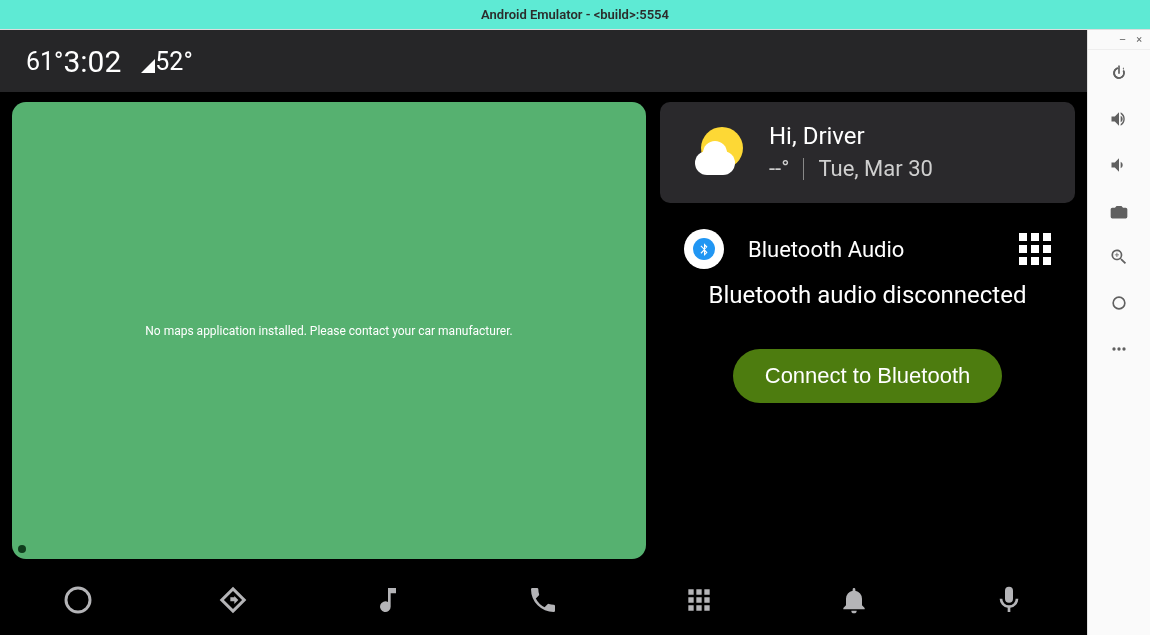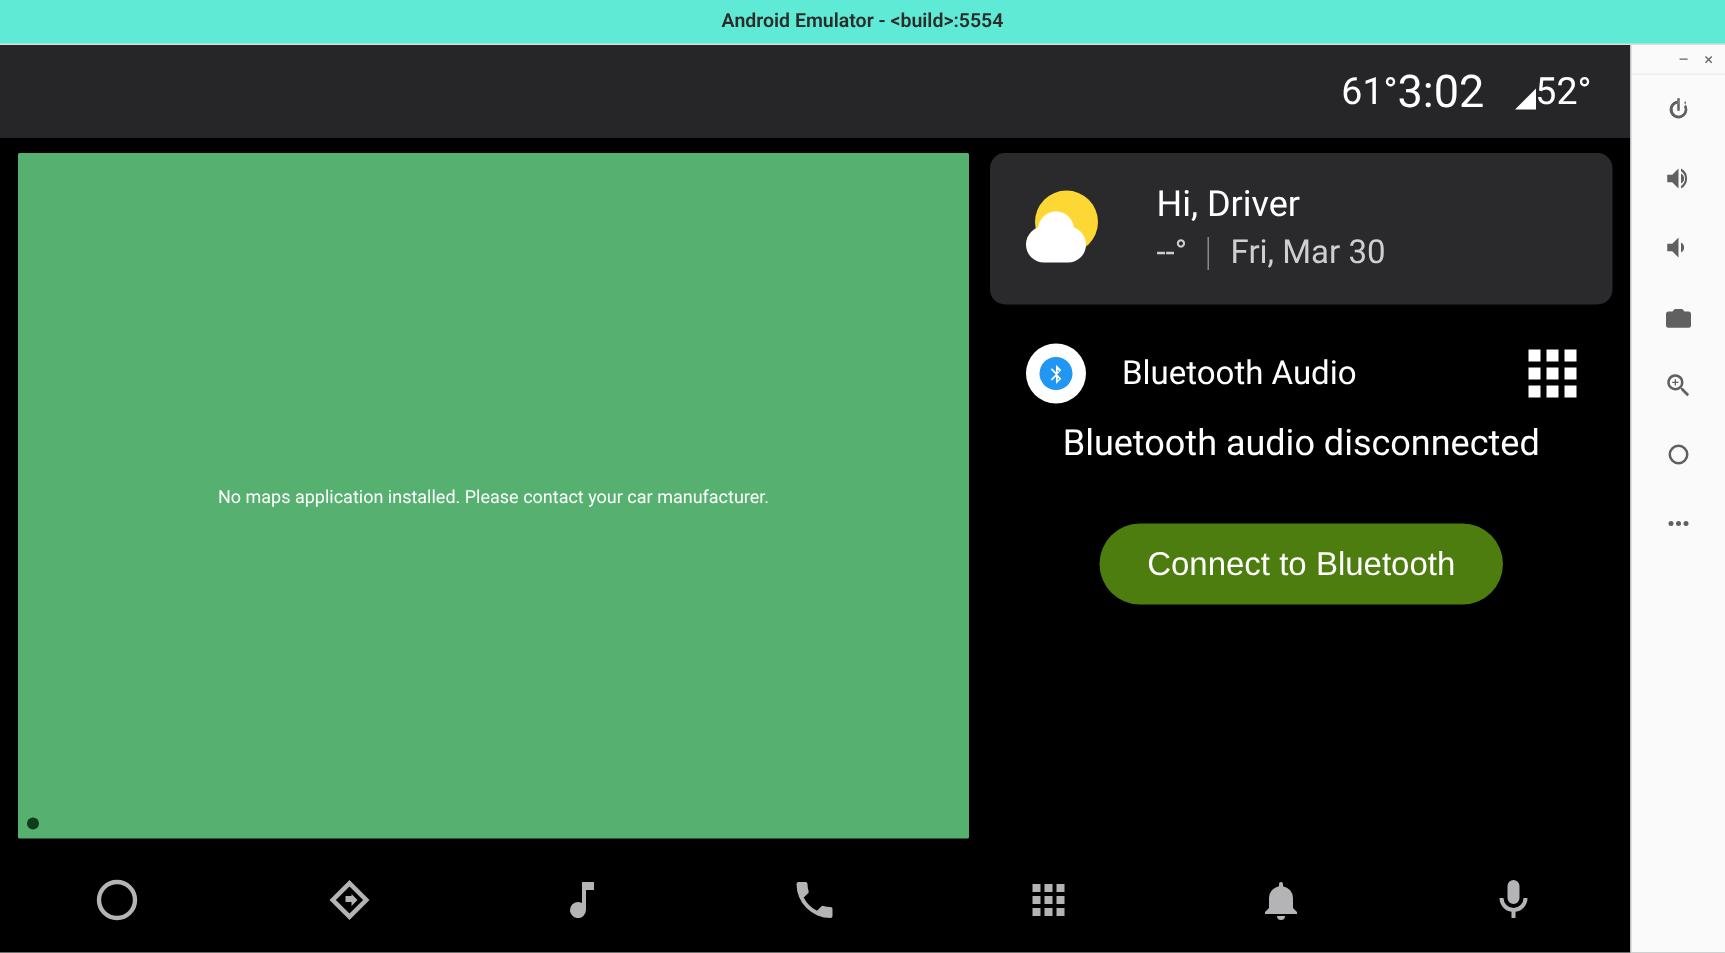--- a/index.html
+++ b/index.html
@@ -2,31 +2,31 @@
 <html><head>
   <meta charset="utf-8">
   <style>
     * { box-sizing: border-box; margin: 0; padding: 0; }
     html, body { width: 1150px; height: 635px; overflow: hidden; font-family: -apple-system, BlinkMacSystemFont, "Segoe UI", Roboto, sans-serif; background: #fff; }
     .outer { display: flex; flex-direction: column; width: 1150px; height: 635px; }
     .titlebar { height: 30px; background: #5eead4; display:flex; align-items:center; justify-content:center; font-size:13px; color:#2c2c2c; font-weight:600; border-bottom:1px solid #ddd;}
     .main-row { flex:1; display:flex; position:relative;}
     .canvas-col { width:1087px; height:605px; background:#ffffff; display:flex; flex-direction:column;}
     .device { width:1087px; height:605px; background:#000; display:flex; flex-direction:column; }
-    .statusbar { height:62px; background:#262628; color:#fff; display:flex; align-items:center; justify-content:flex-end; padding:0 26px; }
+    .statusbar { height:62px; background:#262628; color:#fff; display:flex; align-items:center; justify-content:flex-start; padding:0 26px; }
     .status-left { font-size:25px; font-weight:400; }
     .status-center { font-size:30px; font-weight:400; display:flex; align-items:flex-end; gap:16px;}
     .status-center .sig { width:0;height:0;border-left:14px solid transparent;border-bottom:14px solid #fff; margin-bottom:6px; margin-left:4px;}
     .status-right { font-size:25px; font-weight:400; }
     .content { flex:1; background:#000; display:flex; gap:14px; padding:10px 12px 6px 12px;}
-    .maps { flex:1; background:#56b170; border-radius:1px; position:relative; display:flex; align-items:center; justify-content:center;}
+    .maps { flex:1; background:#56b170; border-radius:14px; position:relative; display:flex; align-items:center; justify-content:center;}
     .maps-text { color:#fff; font-size:12px; text-align:center; font-weight:400;}
     .maps-dot { position:absolute; left:6px; bottom:6px; width:8px; height:8px; background:#0f3d1c; border-radius:50%;}
     .rightcol { width:415px; display:flex; flex-direction:column; gap:10px;}
-    .driver-card { background:#2a292c; border-radius:10px; padding:20px 24px 22px 24px; display:flex; align-items:center; gap:37px;}
+    .driver-card { background:#2a292c; border-radius:10px; padding:20px 24px 22px 35px; display:flex; align-items:center; gap:24px;}
     .weather-icon { width:50px; height:50px; position:relative; flex-shrink:0;}
     .weather-sun { width:42px; height:42px; background:#fdd835; border-radius:50%; position:absolute; top:0; left:6px;}
     .weather-cloud { width:40px; height:24px; background:#fff; border-radius:16px; position:absolute; bottom:2px; left:0px;}
     .weather-cloud::before{ content:""; position:absolute; width:24px;height:24px;background:#fff;border-radius:50%; top:-10px; left:8px;}
     .driver-text .hi { color:#fff; font-size:24px; font-weight:400; margin-bottom:6px;}
     .driver-text .date { color:#cfcfcf; font-size:22px; font-weight:400; display:flex; align-items:center; gap:14px;}
     .driver-text .divider { width:1px; height:22px; background:#888;}
     .bt-card { flex:1; display:flex; flex-direction:column; padding:16px 24px 10px 24px;}
     .bt-header { display:flex; align-items:center; justify-content:space-between; margin-bottom:12px;}
     .bt-header-left { display:flex; align-items:center; gap:24px;}
@@ -74,21 +74,21 @@
             <div class="driver-card">
               <div class="weather-icon">
                 <div class="weather-sun"></div>
                 <div class="weather-cloud"></div>
               </div>
               <div class="driver-text">
                 <div class="hi">Hi, Driver</div>
                 <div class="date">
                   <span>--°</span>
                   <span class="divider"></span>
-                  <span>Fri, Mar 30</span>
+                  <span>Tue, Mar 30</span>
                 </div>
               </div>
             </div>
             <div class="bt-card">
               <div class="bt-header">
                 <div class="bt-header-left">
                   <div class="bt-icon">
                     <div class="bt-icon-inner">
                       <svg viewBox="0 0 24 24" width="14" height="14" fill="#fff">
                           <path d="M12 2v8.6L7.4 6 6 7.4 11.6 13 6 18.6 7.4 20 12 15.4V24l6-6-4.6-5L18 8l-6-6zm2 5.4L15.6 9 14 10.6V7.4zm0 9.2L15.6 18 14 19.6v-3z"></path>

